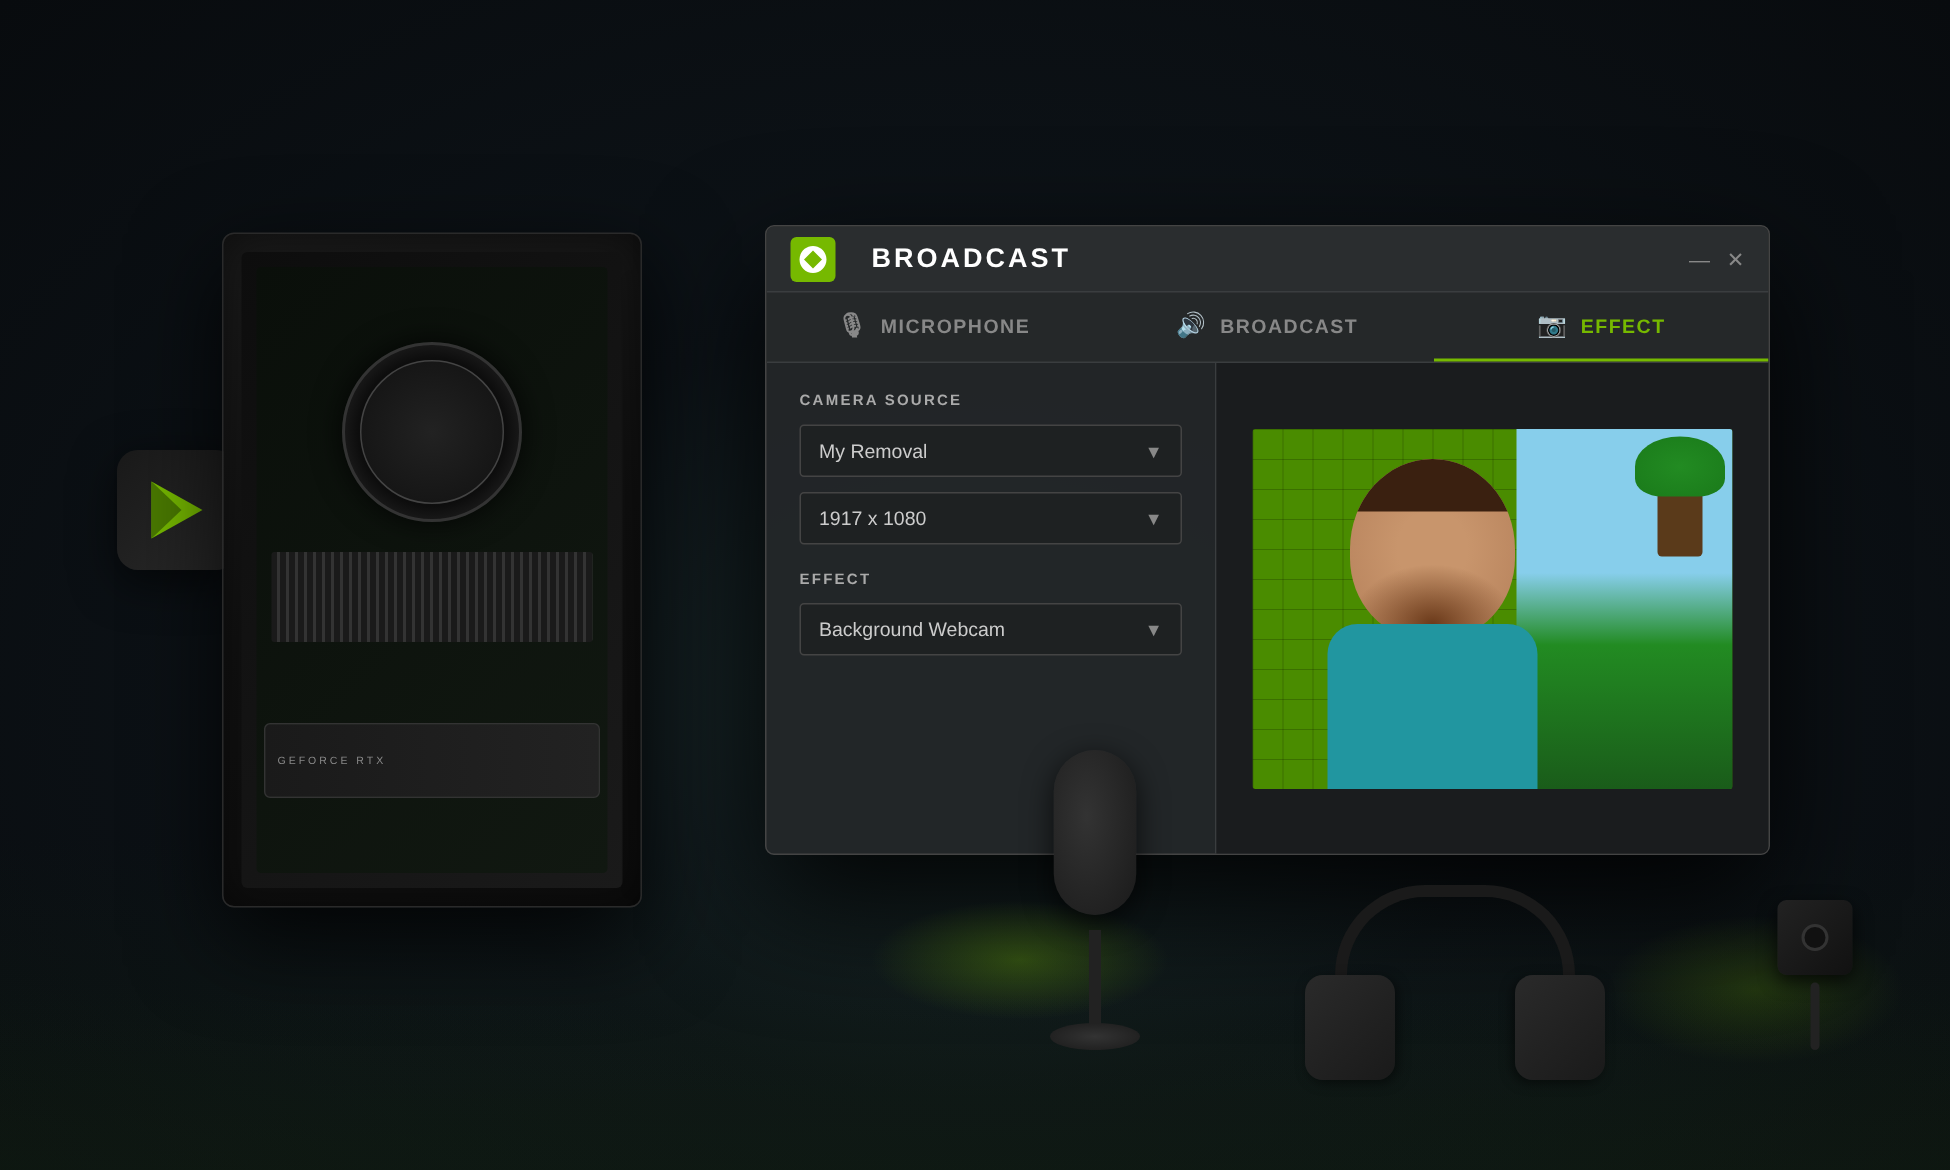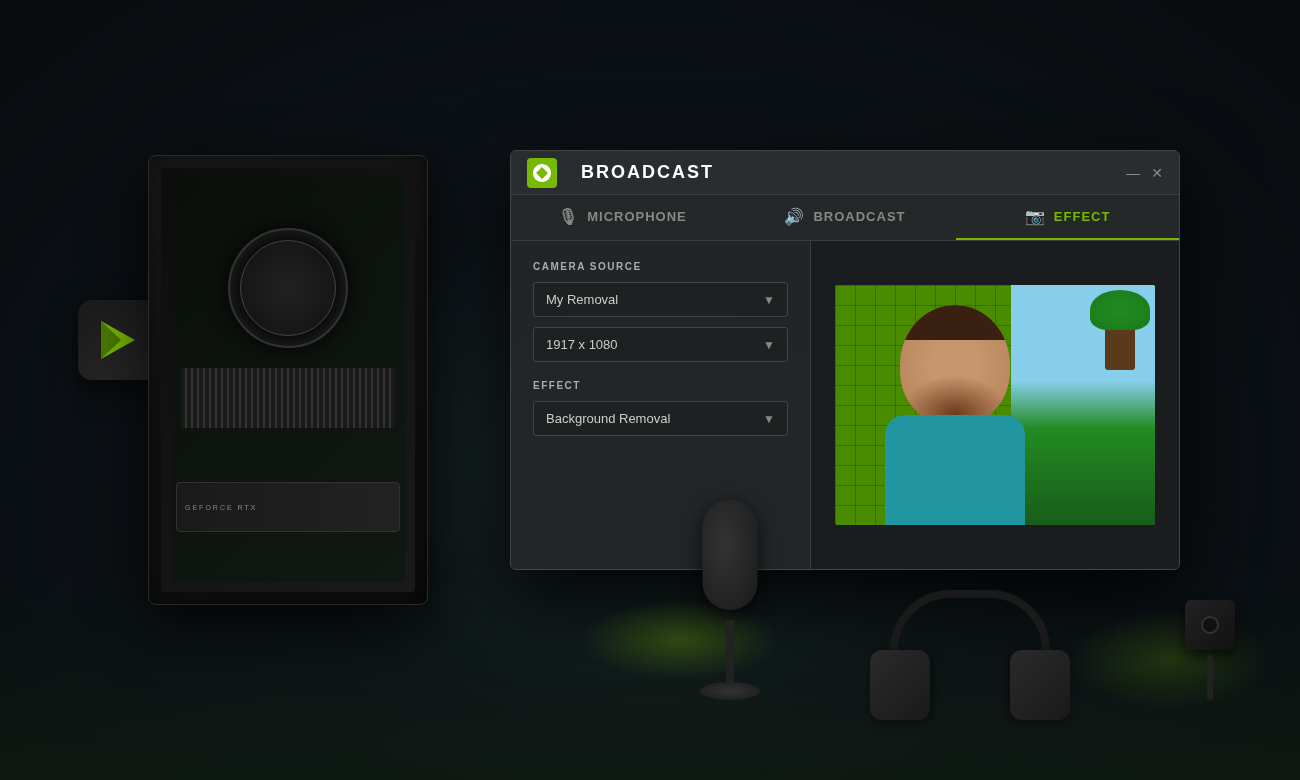--- a/index.html
+++ b/index.html
@@ -633,21 +633,21 @@
       </div>
 
       <div class="dropdown">
         <span>1917 x 1080</span>
         <span class="dropdown-arrow">▼</span>
       </div>
 
       <div class="effect-section">
         <div class="section-label">EFFECT</div>
         <div class="dropdown">
-          <span>Background Removal</span>
+          <span>Background Webcam</span>
           <span class="dropdown-arrow">▼</span>
         </div>
       </div>
     </div>
 
     <div class="right-panel">
       <div class="camera-preview">
 
         <div class="preview-bg"></div>
 

